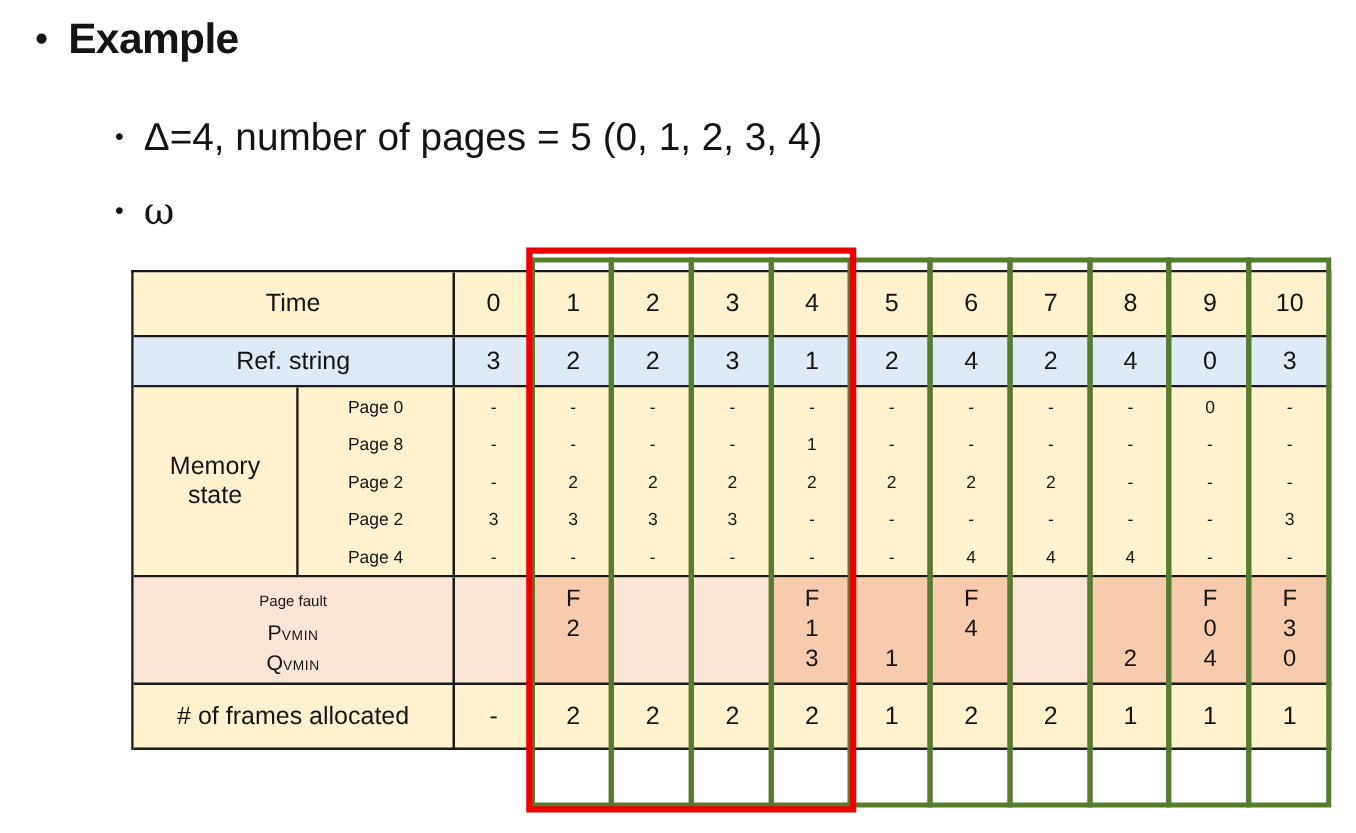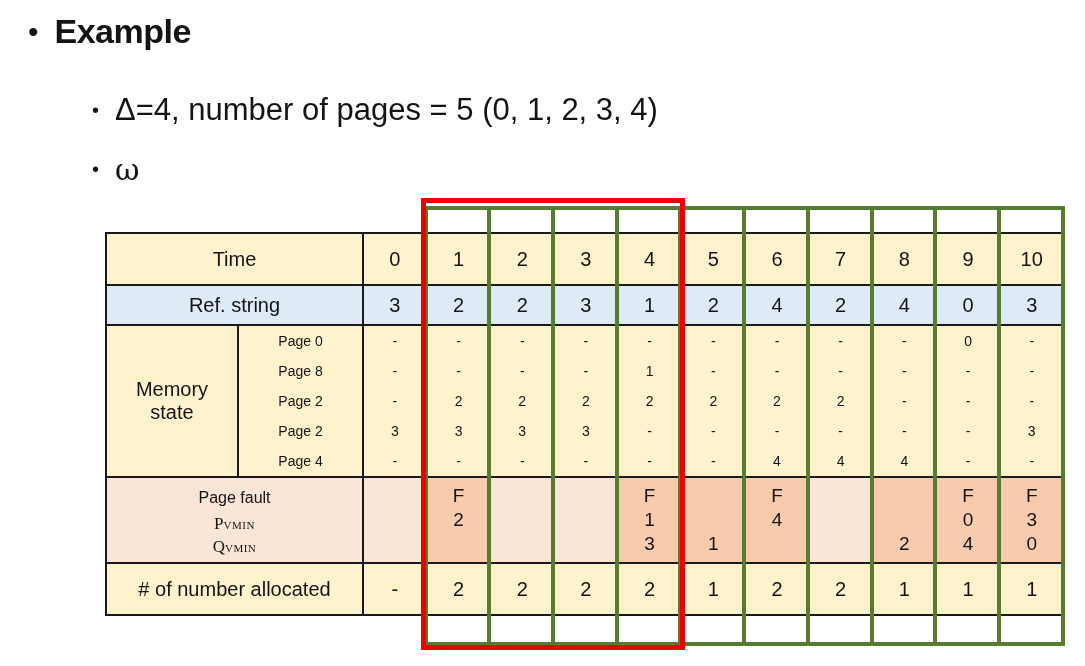--- a/index.html
+++ b/index.html
@@ -12,43 +12,43 @@
   .title-dot{font-size:30px;line-height:30px;margin-right:16px;}
   .title-text{font-size:34px;font-weight:600;letter-spacing:-0.5px;}
   .sub{position:absolute;display:flex;align-items:center;font-size:31px;}
   .sub .dot{font-size:20px;margin-right:16px;}
   .sub1{left:92px;top:92px;}
   .sub2{left:92px;top:152px;}
   .omega{font-size:30px;margin-right:12px;font-family:"DejaVu Serif",serif;}
   .seq{letter-spacing:1px;word-spacing:5px;}
   
   #vmin-table{
-    position:absolute;left:105px;top:232px;z-index:1;
+    position:absolute;left:105px;top:216px;z-index:1;
     border-collapse:separate;border-spacing:0;table-layout:fixed;
     border-top:2px solid var(--bdr);border-left:2px solid var(--bdr);
   }
   #vmin-table td{
     box-sizing:border-box;margin:0;padding:0;overflow:hidden;
     border-right:2px solid var(--bdr);border-bottom:2px solid var(--bdr);
     text-align:center;vertical-align:middle;font-size:20px;
   }
   .bg-y{background:var(--yellow);}
   .bg-b{background:var(--blue);}
   .bg-pl{background:var(--peachL);}
   .bg-pd{background:var(--peachD);}
   .r-time td{height:52px;}
   .r-ref td{height:40px;}
   .r-mem td{height:150px;vertical-align:middle;}
   .r-fault td{height:86px;vertical-align:top;}
   .r-frames td{height:52px;}
   .ml{font-size:14px;line-height:30px;height:30px;}
   .fc{padding-top:5px;}
   .fl{font-size:19px;line-height:24px;height:24px;}
-  .fl1{font-size:16px;line-height:30px;margin-top:2px;}
-  .fl2{font-size:17px;line-height:22px;font-family:Liberation Serif, serif;}
+  .fl1{font-size:12px;line-height:30px;margin-top:2px;}
+  .fl2{font-size:17px;line-height:22px;}
   .sub-sc{font-size:11px;letter-spacing:0.5px;}
   .lbl{font-size:20px;}
   
   .gbox{position:absolute;z-index:2;box-sizing:border-box;border:4px solid var(--green);pointer-events:none;}
   .rbox{position:absolute;z-index:3;box-sizing:border-box;border:5px solid var(--red);pointer-events:none;}
 </style>
 </head>
 <body>
 
 <div id="stage">
@@ -256,21 +256,21 @@
             <div class="fl">0</div>
             <div class="fl">4</div>
           </td>
           <td class="fc bg-pd">
             <div class="fl">F</div>
             <div class="fl">3</div>
             <div class="fl">0</div>
           </td>
         </tr>
         <tr class="r-frames">
-          <td colspan="2" class="bg-y lbl"># of number allocated</td>
+          <td colspan="2" class="bg-y lbl"># of frames allocated</td>
           <td class="bg-y">-</td>
           <td class="bg-y">2</td>
           <td class="bg-y">2</td>
           <td class="bg-y">2</td>
           <td class="bg-y">2</td>
           <td class="bg-y">1</td>
           <td class="bg-y">2</td>
           <td class="bg-y">2</td>
           <td class="bg-y">1</td>
           <td class="bg-y">1</td>

